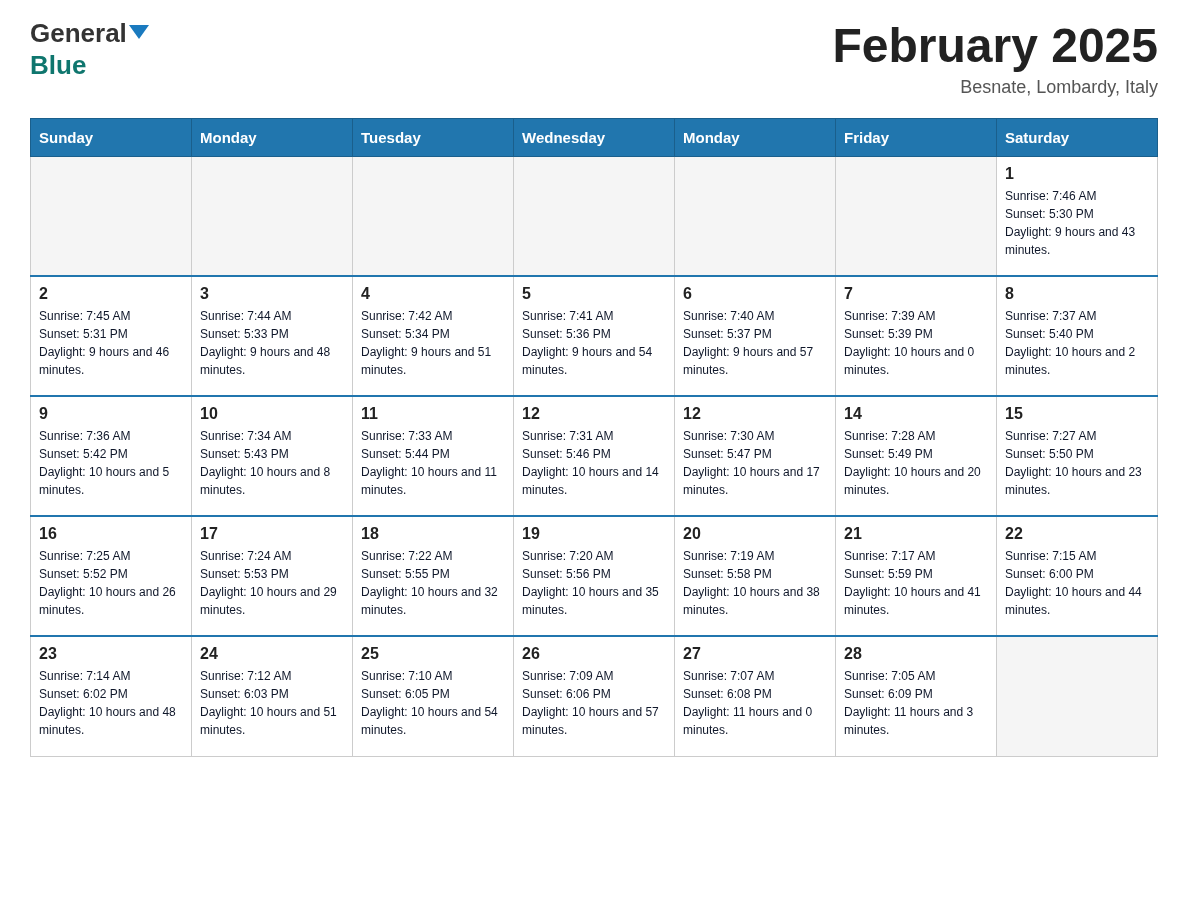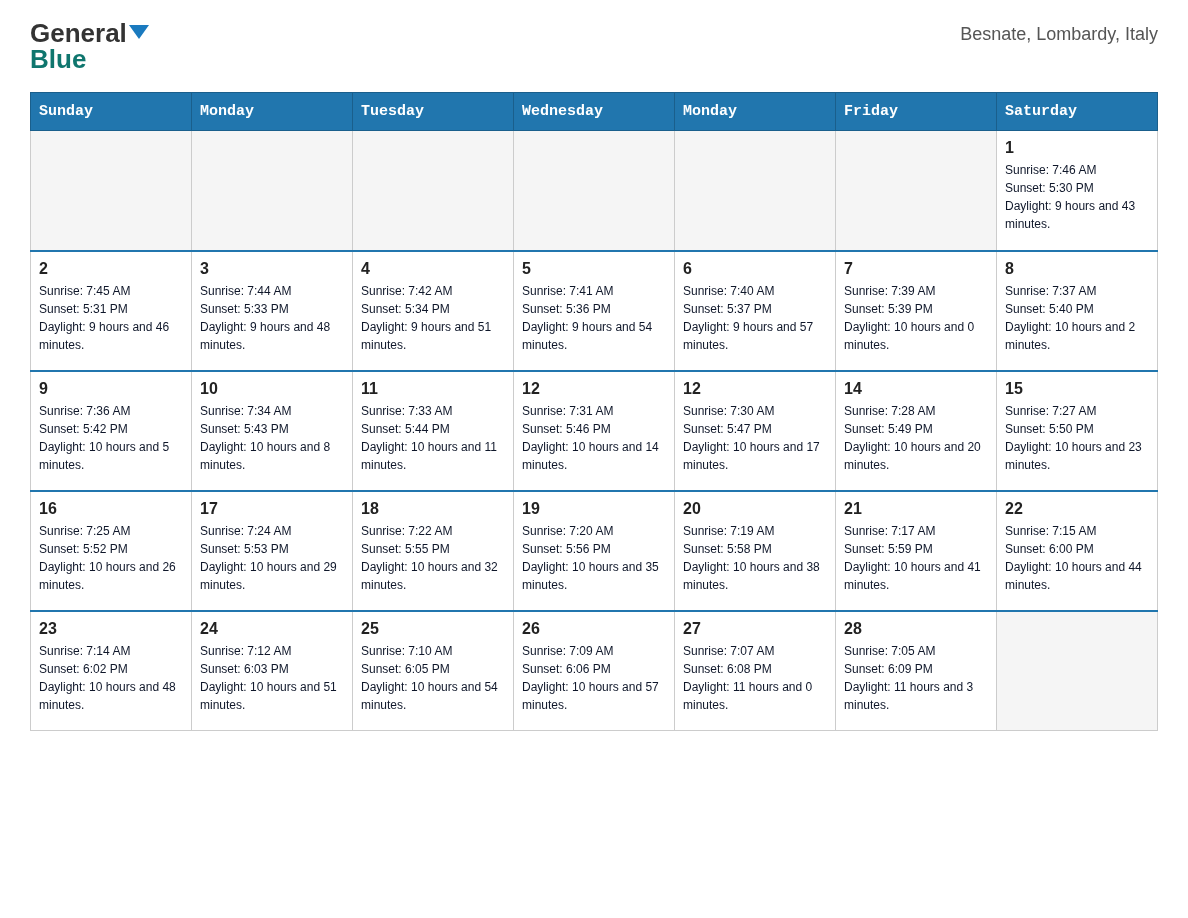--- a/index.html
+++ b/index.html
@@ -14,20 +14,21 @@
     .header {
       display: flex;
       justify-content: space-between;
       align-items: flex-start;
       margin-bottom: 20px;
     }
     .logo {
       display: flex;
       flex-direction: column;
       align-items: flex-start;
+      gap: 6px;
     }
     .logo-general {
       font-size: 26px;
       font-weight: bold;
       color: #333;
       line-height: 1;
     }
     .logo-general span {
       color: #1a7abf;
     }
@@ -69,21 +70,20 @@
       border: 1px solid #aaa;
     }
     .calendar th {
       background-color: #2176ae;
       color: #fff;
       font-size: 15px;
       font-weight: bold;
       padding: 10px 8px;
       text-align: left;
       border: 1px solid #1a5f8c;
-      font-family: Liberation Mono, monospace;
     }
     .calendar td {
       vertical-align: top;
       border: 1px solid #ccc;
       padding: 8px 8px;
       width: 14.28%;
       min-height: 110px;
       height: 120px;
       background: #fff;
     }
@@ -109,20 +109,21 @@
 <body>
 
 <div class="header">
   <div class="logo">
     <div class="logo-general">
       General<span class="logo-triangle"></span>
     </div>
     <div class="logo-blue">Blue</div>
   </div>
   <div class="title-block">
+    <div class="month-title">February 2025</div>
     <div class="location">Besnate, Lombardy, Italy</div>
   </div>
 </div>
 
 <table class="calendar">
   <thead>
     <tr>
       <th>Sunday</th>
       <th>Monday</th>
       <th>Tuesday</th>

